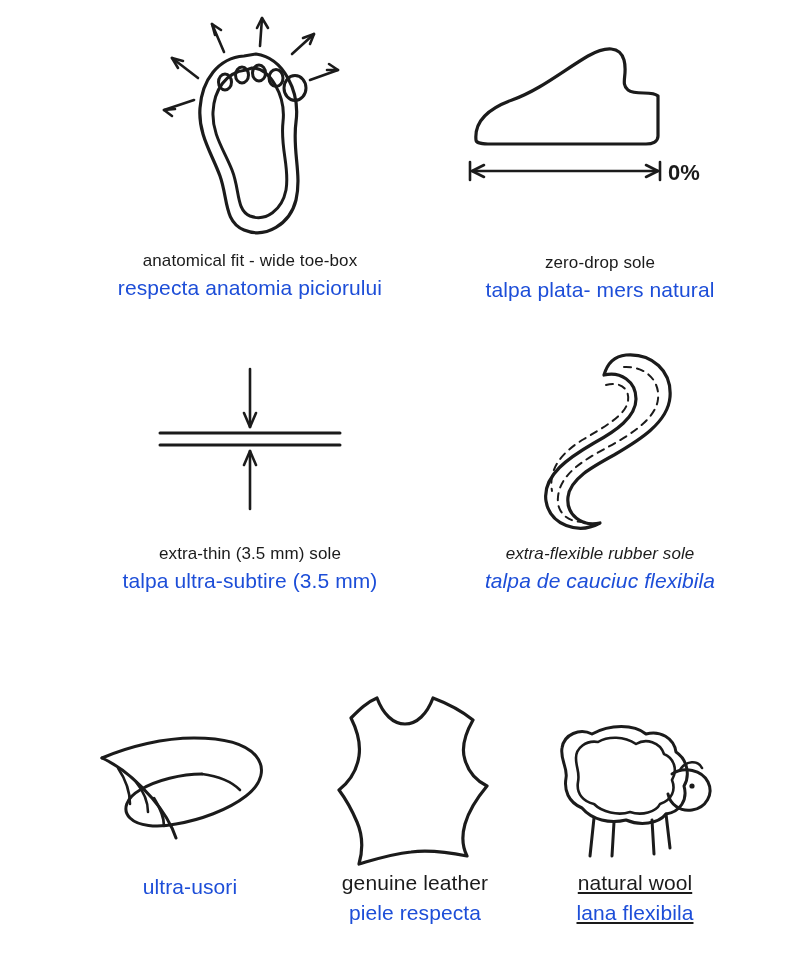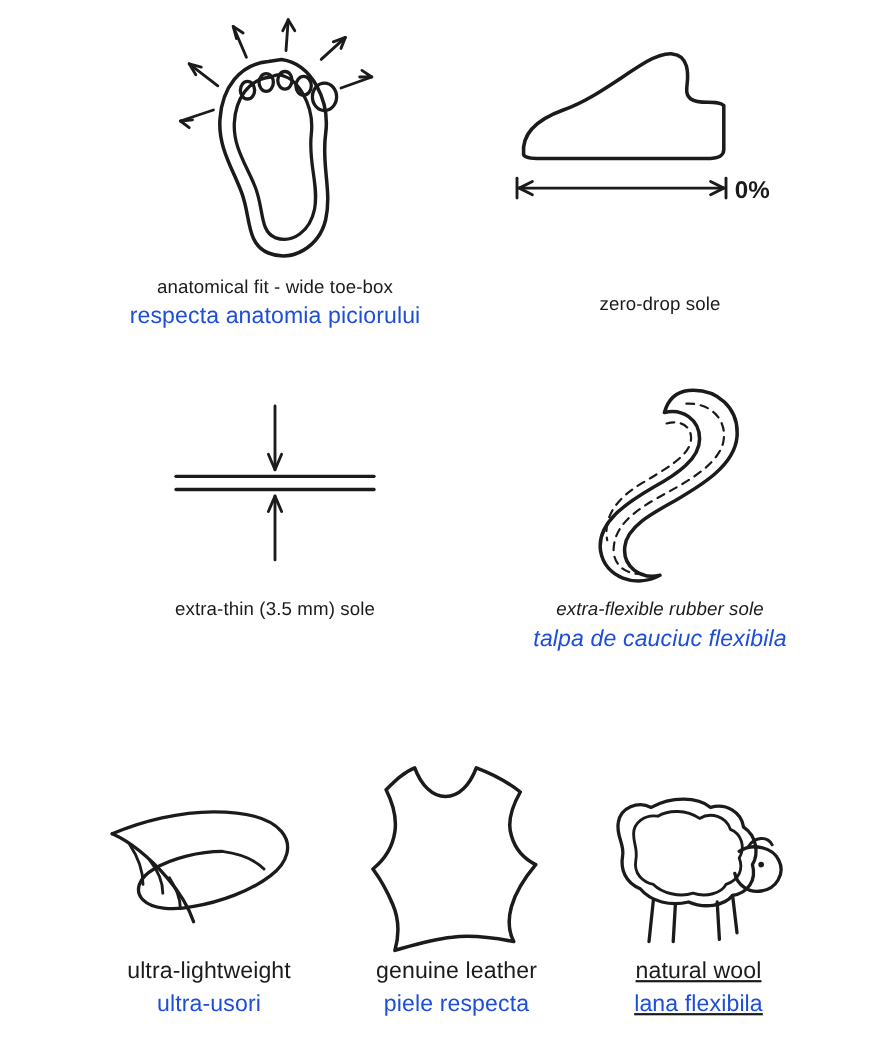--- a/index.html
+++ b/index.html
@@ -57,21 +57,21 @@
   }
   #cell-anatomical-fit .icon-wrap { height: 236px; }
   #cell-anatomical-fit .label-en { margin-top: 6px; }
 
   #cell-zero-drop {
     left: 400px;
     top: 8px;
     width: 400px;
   }
   #cell-zero-drop .icon-wrap { height: 236px; }
-  #cell-zero-drop .label-en { margin-top: 22px; }
+  #cell-zero-drop .label-en { margin-top: 8px; }
 
   
   #cell-extra-thin {
     left: 50px;
     top: 345px;
     width: 400px;
   }
   #cell-extra-thin .icon-wrap { height: 190px; }
   #cell-extra-thin .label-en { margin-top: 8px; }
 
@@ -202,38 +202,40 @@
           <path d="M10 154 L10 172"></path>
           <path d="M200 154 L200 172"></path>
           <path d="M12 163 L198 163"></path>
           <path d="M12 163 L24 157 M12 163 L24 169"></path>
           <path d="M198 163 L186 157 M198 163 L186 169"></path>
         </g>
         <text class="pct" x="208" y="172">0%</text>
       </svg>
     </div>
     <div class="label-en">zero-drop sole</div>
+    <div class="label-ro">talpa plata- mers natural</div>
   </div>
 
   <div class="feature" id="cell-extra-thin">
     <div class="icon-wrap">
       <svg width="220" height="190" viewBox="0 0 220 190" aria-hidden="true">
         <g class="stroke" stroke-width="3">
           <path d="M20 88 L200 88"></path>
           <path d="M20 100 L200 100"></path>
         </g>
         <g class="stroke" stroke-width="2.6">
           <path d="M110 24 L110 82"></path>
           <path d="M110 82 L104 68 M110 82 L116 68"></path>
           <path d="M110 164 L110 106"></path>
           <path d="M110 106 L104 120 M110 106 L116 120"></path>
         </g>
       </svg>
     </div>
     <div class="label-en">extra-thin (3.5 mm) sole</div>
+    <div class="label-ro">talpa ultra-subtire (3.5 mm)</div>
   </div>
 
   <div class="feature" id="cell-extra-flexible">
     <div class="icon-wrap">
       <svg width="200" height="190" viewBox="0 0 200 190" aria-hidden="true">
         <path class="stroke" stroke-width="3.2" d="M126 10
                  C 152 8, 172 26, 170 52
                  C 168 78, 138 96, 114 110
                  C 92 122, 70 134, 68 152
                  C 66 170, 82 182, 100 178
@@ -270,21 +272,20 @@
                  C 66 90, 92 84, 112 84"></path>
         <path class="stroke" stroke-width="3" d="M12 68
                  C 30 76, 48 92, 62 108
                  C 74 122, 82 136, 86 148"></path>
         <path class="stroke" stroke-width="2.6" d="M28 78 C 36 90, 40 102, 40 114"></path>
         <path class="stroke" stroke-width="2.6" d="M46 92 C 54 102, 58 112, 58 122"></path>
         <path class="stroke" stroke-width="2.6" d="M64 108 C 70 118, 74 126, 74 136"></path>
         <path class="stroke" stroke-width="2.6" d="M112 84 C 128 86, 142 92, 150 100"></path>
       </svg>
     </div>
-    <div class="label-en">ultra-lightweight</div>
     <div class="label-ro">ultra-usori</div>
   </div>
 
   <div class="feature" id="cell-genuine-leather">
     <div class="icon-wrap">
       <svg width="160" height="180" viewBox="0 0 160 180" aria-hidden="true">
         <path class="stroke" stroke-width="3.2" d="M42 8
                  C 48 24, 58 34, 70 34
                  C 82 34, 92 24, 98 8
                  C 114 14, 128 22, 138 30

